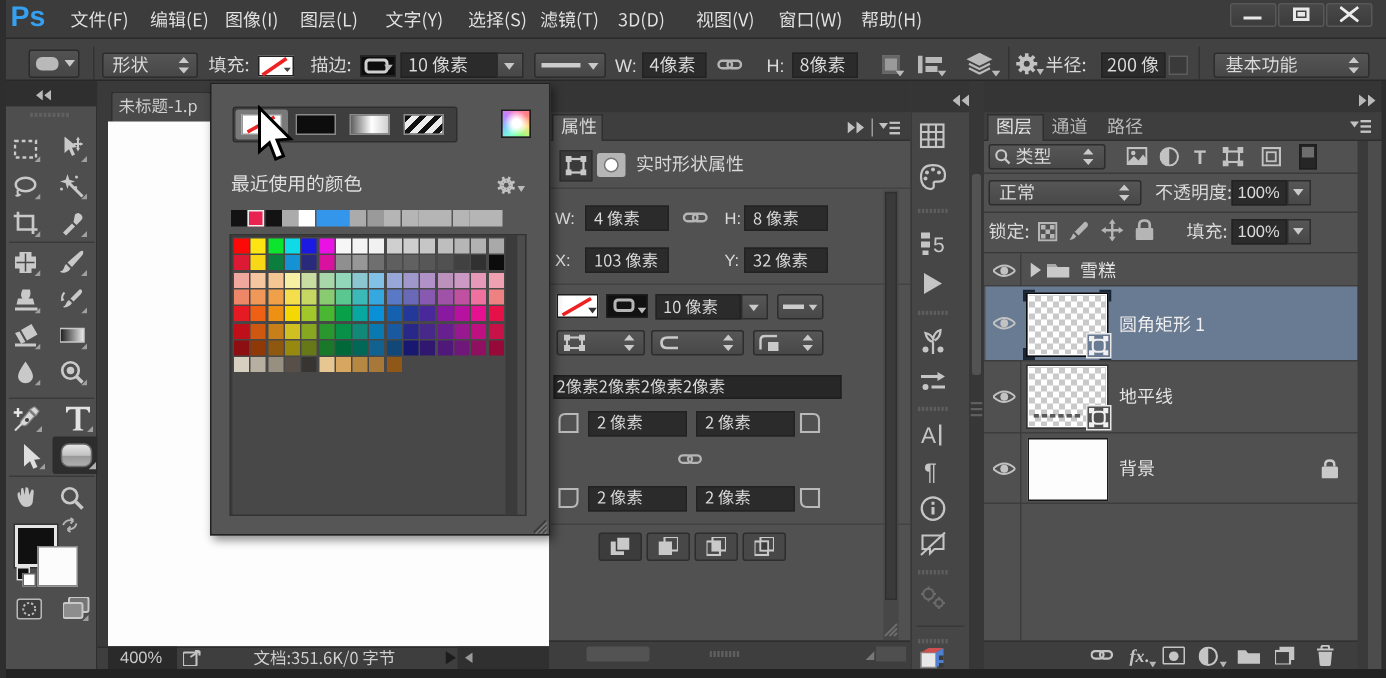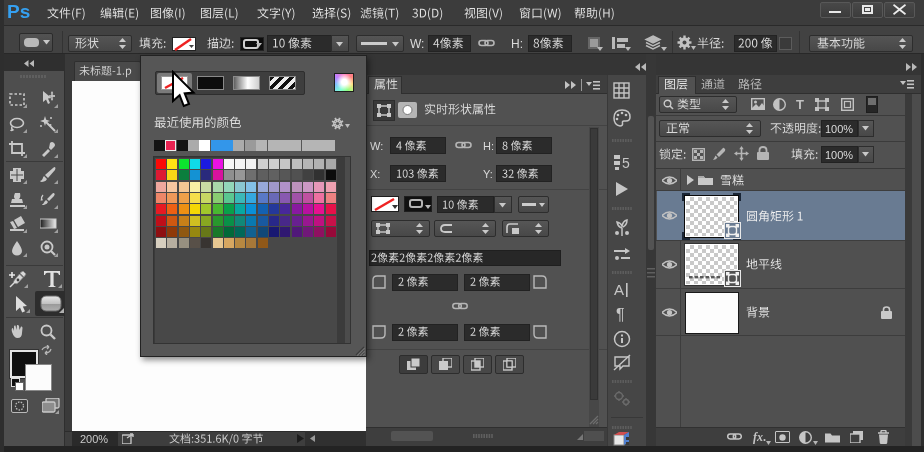--- a/index.html
+++ b/index.html
@@ -375,21 +375,21 @@
     <path d="M17 16 L17 12 L13 16 Z" fill="#a0a0a0"></path>
   </svg>
 <div style="position:absolute;left:65px;top:54px;width:301px;height:392px;background:#3a3a3a"></div>
 <div style="position:absolute;left:74px;top:61px;width:67px;height:20px;background:#4a4a4a;border:1px solid #2f2f2f;border-bottom:none;border-radius:2px 2px 0 0"></div>
 <svg style="position:absolute;left:79px;top:65px;overflow:visible" width="53" height="14">
     <path fill="#d2d2d2" d="M5 0.5V2.2H1.5V3.1H5V5H0.7V5.8H4.6C3.6 7.2 1.9 8.6 0.4 9.3C0.6 9.4 0.8 9.7 1 9.9C2.4 9.2 4 7.9 5 6.4V10.6H5.9V6.4C7 7.9 8.6 9.2 10 10C10.2 9.7 10.4 9.4 10.6 9.2C9.1 8.6 7.4 7.2 6.4 5.8H10.4V5H5.9V3.1H9.6V2.2H5.9V0.5Z M16.1 1.3V2.1H20.9V1.3ZM19.6 6.1C20.1 7.2 20.6 8.6 20.8 9.5L21.5 9.2C21.3 8.4 20.8 7 20.3 5.9ZM16.4 5.9C16.1 7.1 15.6 8.3 15 9.1C15.2 9.1 15.5 9.4 15.7 9.5C16.3 8.6 16.8 7.4 17.2 6.1ZM15.6 3.9V4.7H18V9.5C18 9.6 18 9.7 17.8 9.7C17.6 9.7 17.1 9.7 16.6 9.7C16.7 9.9 16.8 10.3 16.8 10.5C17.6 10.5 18.1 10.5 18.4 10.4C18.7 10.2 18.8 10 18.8 9.5V4.7H21.5V3.9ZM13.2 0.4V2.8H11.5V3.5H13C12.7 4.9 12 6.5 11.3 7.3C11.4 7.5 11.6 7.9 11.7 8.1C12.3 7.4 12.8 6.2 13.2 5V10.5H14V4.8C14.4 5.3 14.9 6 15 6.4L15.5 5.7C15.3 5.4 14.4 4.2 14 3.8V3.5H15.5V2.8H14V0.4Z M23.9 2.9H26.2V3.8H23.9ZM23.9 1.5H26.2V2.3H23.9ZM23.2 0.9V4.4H26.9V0.9ZM29.6 3.8C29.6 6.7 29.3 8.1 27 8.8C27.2 9 27.4 9.2 27.4 9.4C29.9 8.5 30.3 7 30.3 3.8ZM30 7.6C30.7 8.1 31.6 8.9 32 9.3L32.5 8.8C32.1 8.4 31.2 7.7 30.5 7.2ZM23.4 6.4C23.3 8 23.1 9.3 22.4 10.1C22.5 10.2 22.8 10.4 23 10.5C23.4 10 23.6 9.4 23.8 8.6C24.8 10.1 26.4 10.3 28.8 10.3H32.3C32.3 10.1 32.5 9.8 32.6 9.6C32 9.6 29.3 9.6 28.8 9.6C27.4 9.6 26.3 9.6 25.5 9.2V7.6H27.3V7H25.5V5.8H27.5V5.2H22.5V5.8H24.8V8.8C24.4 8.5 24.2 8.2 24 7.7C24 7.3 24 6.9 24.1 6.4ZM27.9 2.7V7.3H28.6V3.3H31.3V7.3H32V2.7H29.9C30 2.4 30.2 2 30.3 1.6H32.5V0.9H27.5V1.6H29.5C29.4 2 29.3 2.4 29.1 2.7Z M33.5 7H36.3V6.2H33.5Z M37.8 9.7H42.2V8.8H40.6V1.6H39.8C39.4 1.9 38.9 2.1 38.1 2.2V2.8H39.6V8.8H37.8Z M44.5 9.8C44.8 9.8 45.2 9.5 45.2 9.1C45.2 8.6 44.8 8.3 44.5 8.3C44 8.3 43.7 8.6 43.7 9.1C43.7 9.5 44 9.8 44.5 9.8Z M47 12.2H48V10.2L48 9.1C48.5 9.6 49.1 9.8 49.6 9.8C51 9.8 52.2 8.6 52.2 6.6C52.2 4.8 51.4 3.6 49.8 3.6C49.1 3.6 48.5 3.9 47.9 4.4H47.9L47.8 3.7H47ZM49.5 9C49.1 9 48.5 8.8 48 8.4V5.2C48.6 4.7 49.1 4.4 49.6 4.4C50.7 4.4 51.2 5.3 51.2 6.6C51.2 8.1 50.4 9 49.5 9Z"></path>
   </svg>
 <div style="position:absolute;left:72px;top:81px;width:294px;height:350px;background:#fdfdfd"></div>
 <div style="position:absolute;left:65px;top:431px;width:301px;height:15px;background:#3e3e3e;border-top:1px solid #2c2c2c"></div>
 <div style="position:absolute;left:72px;top:431px;width:46px;height:15px;background:#2a2a2a"></div>
-<div style="position:absolute;left:80px;top:433px;font:11px 'Liberation Sans',sans-serif;color:#c9c9c9;white-space:nowrap;">200%</div>
+<div style="position:absolute;left:80px;top:433px;font:11px 'Liberation Sans',sans-serif;color:#c9c9c9;white-space:nowrap;">400%</div>
 <svg style="position:absolute;left:122px;top:433px;" width="13" height="11" viewBox="0 0 13 11">
     <rect x="0" y="2" width="9" height="9" rx="1" fill="none" stroke="#c2c2c2" stroke-width="1.4"></rect>
     <path d="M5 5 L11 1 M11 1 L11 4 M11 1 L8 1" stroke="#c2c2c2" stroke-width="1.4" fill="none"></path>
   </svg>
 <svg style="position:absolute;left:169px;top:433px;overflow:visible" width="95" height="14">
     <path fill="#cfcfcf" d="M4.7 0.6C5 1.2 5.3 1.9 5.5 2.4L6.4 2.1C6.2 1.6 5.8 0.9 5.5 0.4ZM0.5 2.4V3.2H2.3C2.9 4.9 3.8 6.3 4.9 7.5C3.7 8.5 2.2 9.2 0.4 9.8C0.6 10 0.8 10.3 0.9 10.5C2.8 9.9 4.3 9.2 5.5 8.1C6.8 9.2 8.3 10 10.1 10.5C10.2 10.3 10.4 9.9 10.6 9.7C8.9 9.3 7.4 8.5 6.2 7.5C7.3 6.3 8.1 4.9 8.8 3.2H10.5V2.4ZM5.5 6.9C4.5 5.9 3.7 4.6 3.1 3.2H7.8C7.3 4.7 6.5 5.9 5.5 6.9Z M20.4 1.1C20.1 2 19.7 3.1 19.3 3.8L19.9 4C20.3 3.4 20.8 2.3 21.2 1.4ZM15.4 1.4C15.7 2.2 16.2 3.3 16.3 3.9L17.1 3.7C16.9 3 16.4 2 16 1.2ZM13.1 0.4V2.8H11.5V3.6H13C12.7 5.1 12 6.8 11.3 7.8C11.4 7.9 11.6 8.3 11.7 8.5C12.2 7.8 12.7 6.5 13.1 5.3V10.5H13.9V5C14.2 5.6 14.7 6.2 14.8 6.6L15.3 6C15.1 5.7 14.2 4.4 13.9 4V3.6H15.3V2.8H13.9V0.4ZM15.1 9V9.8H20.3V10.5H21.1V4.5H18.6V0.5H17.8V4.5H15.3V5.3H20.3V6.7H15.4V7.5H20.3V9Z M23.5 5.4C23.9 5.4 24.3 5.1 24.3 4.6C24.3 4.2 23.9 3.8 23.5 3.8C23.1 3.8 22.8 4.2 22.8 4.6C22.8 5.1 23.1 5.4 23.5 5.4ZM23.5 9.8C23.9 9.8 24.3 9.5 24.3 9.1C24.3 8.6 23.9 8.3 23.5 8.3C23.1 8.3 22.8 8.6 22.8 9.1C22.8 9.5 23.1 9.8 23.5 9.8Z M28 9.8C29.4 9.8 30.5 9 30.5 7.5C30.5 6.4 29.8 5.7 28.8 5.5V5.4C29.7 5.1 30.3 4.5 30.3 3.5C30.3 2.2 29.3 1.5 27.9 1.5C27 1.5 26.3 1.9 25.7 2.4L26.2 3.1C26.7 2.6 27.2 2.3 27.9 2.3C28.7 2.3 29.2 2.8 29.2 3.6C29.2 4.4 28.7 5.1 27 5.1V5.9C28.9 5.9 29.5 6.5 29.5 7.5C29.5 8.4 28.9 9 27.9 9C27 9 26.4 8.5 25.9 8.1L25.4 8.7C25.9 9.3 26.7 9.8 28 9.8Z M34 9.8C35.4 9.8 36.7 8.8 36.7 7.1C36.7 5.3 35.6 4.5 34.3 4.5C33.8 4.5 33.4 4.6 33 4.8L33.3 2.5H36.3V1.6H32.4L32.1 5.4L32.6 5.7C33.1 5.4 33.5 5.2 34 5.2C35 5.2 35.7 5.9 35.7 7.1C35.7 8.3 34.9 9 33.9 9C33 9 32.4 8.6 32 8.1L31.5 8.8C32 9.3 32.8 9.8 34 9.8Z M38.2 9.7H42.7V8.8H41V1.6H40.3C39.8 1.9 39.3 2.1 38.6 2.2V2.8H40V8.8H38.2Z M44.9 9.8C45.3 9.8 45.6 9.5 45.6 9.1C45.6 8.6 45.3 8.3 44.9 8.3C44.5 8.3 44.2 8.6 44.2 9.1C44.2 9.5 44.5 9.8 44.9 9.8Z M49.7 9.8C51 9.8 52.1 8.8 52.1 7.2C52.1 5.5 51.2 4.7 49.8 4.7C49.2 4.7 48.5 5 48 5.6C48 3.1 48.9 2.3 50.1 2.3C50.6 2.3 51 2.5 51.3 2.9L51.9 2.3C51.5 1.8 50.9 1.5 50 1.5C48.5 1.5 47 2.7 47 5.8C47 8.5 48.2 9.8 49.7 9.8ZM48 6.4C48.5 5.7 49.2 5.4 49.7 5.4C50.6 5.4 51.1 6.1 51.1 7.2C51.1 8.3 50.5 9 49.7 9C48.7 9 48.1 8.1 48 6.4Z M53.6 9.7H54.7V7.1L56 5.5L58.5 9.7H59.6L56.7 4.7L59.2 1.6H58.1L54.7 5.7H54.7V1.6H53.6Z M59.8 11.6H60.5L63.8 0.9H63.1Z M67 9.8C68.5 9.8 69.5 8.4 69.5 5.6C69.5 2.8 68.5 1.5 67 1.5C65.5 1.5 64.5 2.8 64.5 5.6C64.5 8.4 65.5 9.8 67 9.8ZM67 9C66.1 9 65.5 8 65.5 5.6C65.5 3.3 66.1 2.3 67 2.3C67.9 2.3 68.6 3.3 68.6 5.6C68.6 8 67.9 9 67 9Z M77.6 5.7V6.4H73.3V7.2H77.6V9.5C77.6 9.7 77.5 9.7 77.3 9.7C77.1 9.7 76.4 9.7 75.7 9.7C75.8 9.9 76 10.3 76 10.5C77 10.5 77.5 10.5 77.9 10.4C78.3 10.3 78.5 10 78.5 9.5V7.2H82.8V6.4H78.5V6C79.4 5.5 80.4 4.7 81.1 4L80.5 3.6L80.3 3.6H75.1V4.4H79.5C78.9 4.9 78.2 5.4 77.6 5.7ZM77.2 0.6C77.4 0.9 77.6 1.3 77.7 1.6H73.4V3.9H74.2V2.4H81.8V3.9H82.6V1.6H78.7C78.6 1.2 78.3 0.7 78 0.4Z M84.6 4.3V5.1H87.5V10.5H88.4V5.1H92V8C92 8.2 91.9 8.2 91.7 8.2C91.5 8.2 90.8 8.2 90 8.2C90.1 8.4 90.2 8.8 90.2 9.1C91.3 9.1 91.9 9.1 92.4 8.9C92.8 8.8 92.9 8.5 92.9 8V4.3ZM90.5 0.4V1.7H87.5V0.4H86.7V1.7H84.1V2.5H86.7V3.7H87.5V2.5H90.5V3.7H91.4V2.5H93.9V1.7H91.4V0.4Z"></path>
   </svg>
 <svg style="position:absolute;left:297px;top:434px;" width="7" height="9" viewBox="0 0 7 9">
     <path d="M0 0 L7 4.5 L0 9 Z" fill="#1c1c1c"></path>
   </svg>

